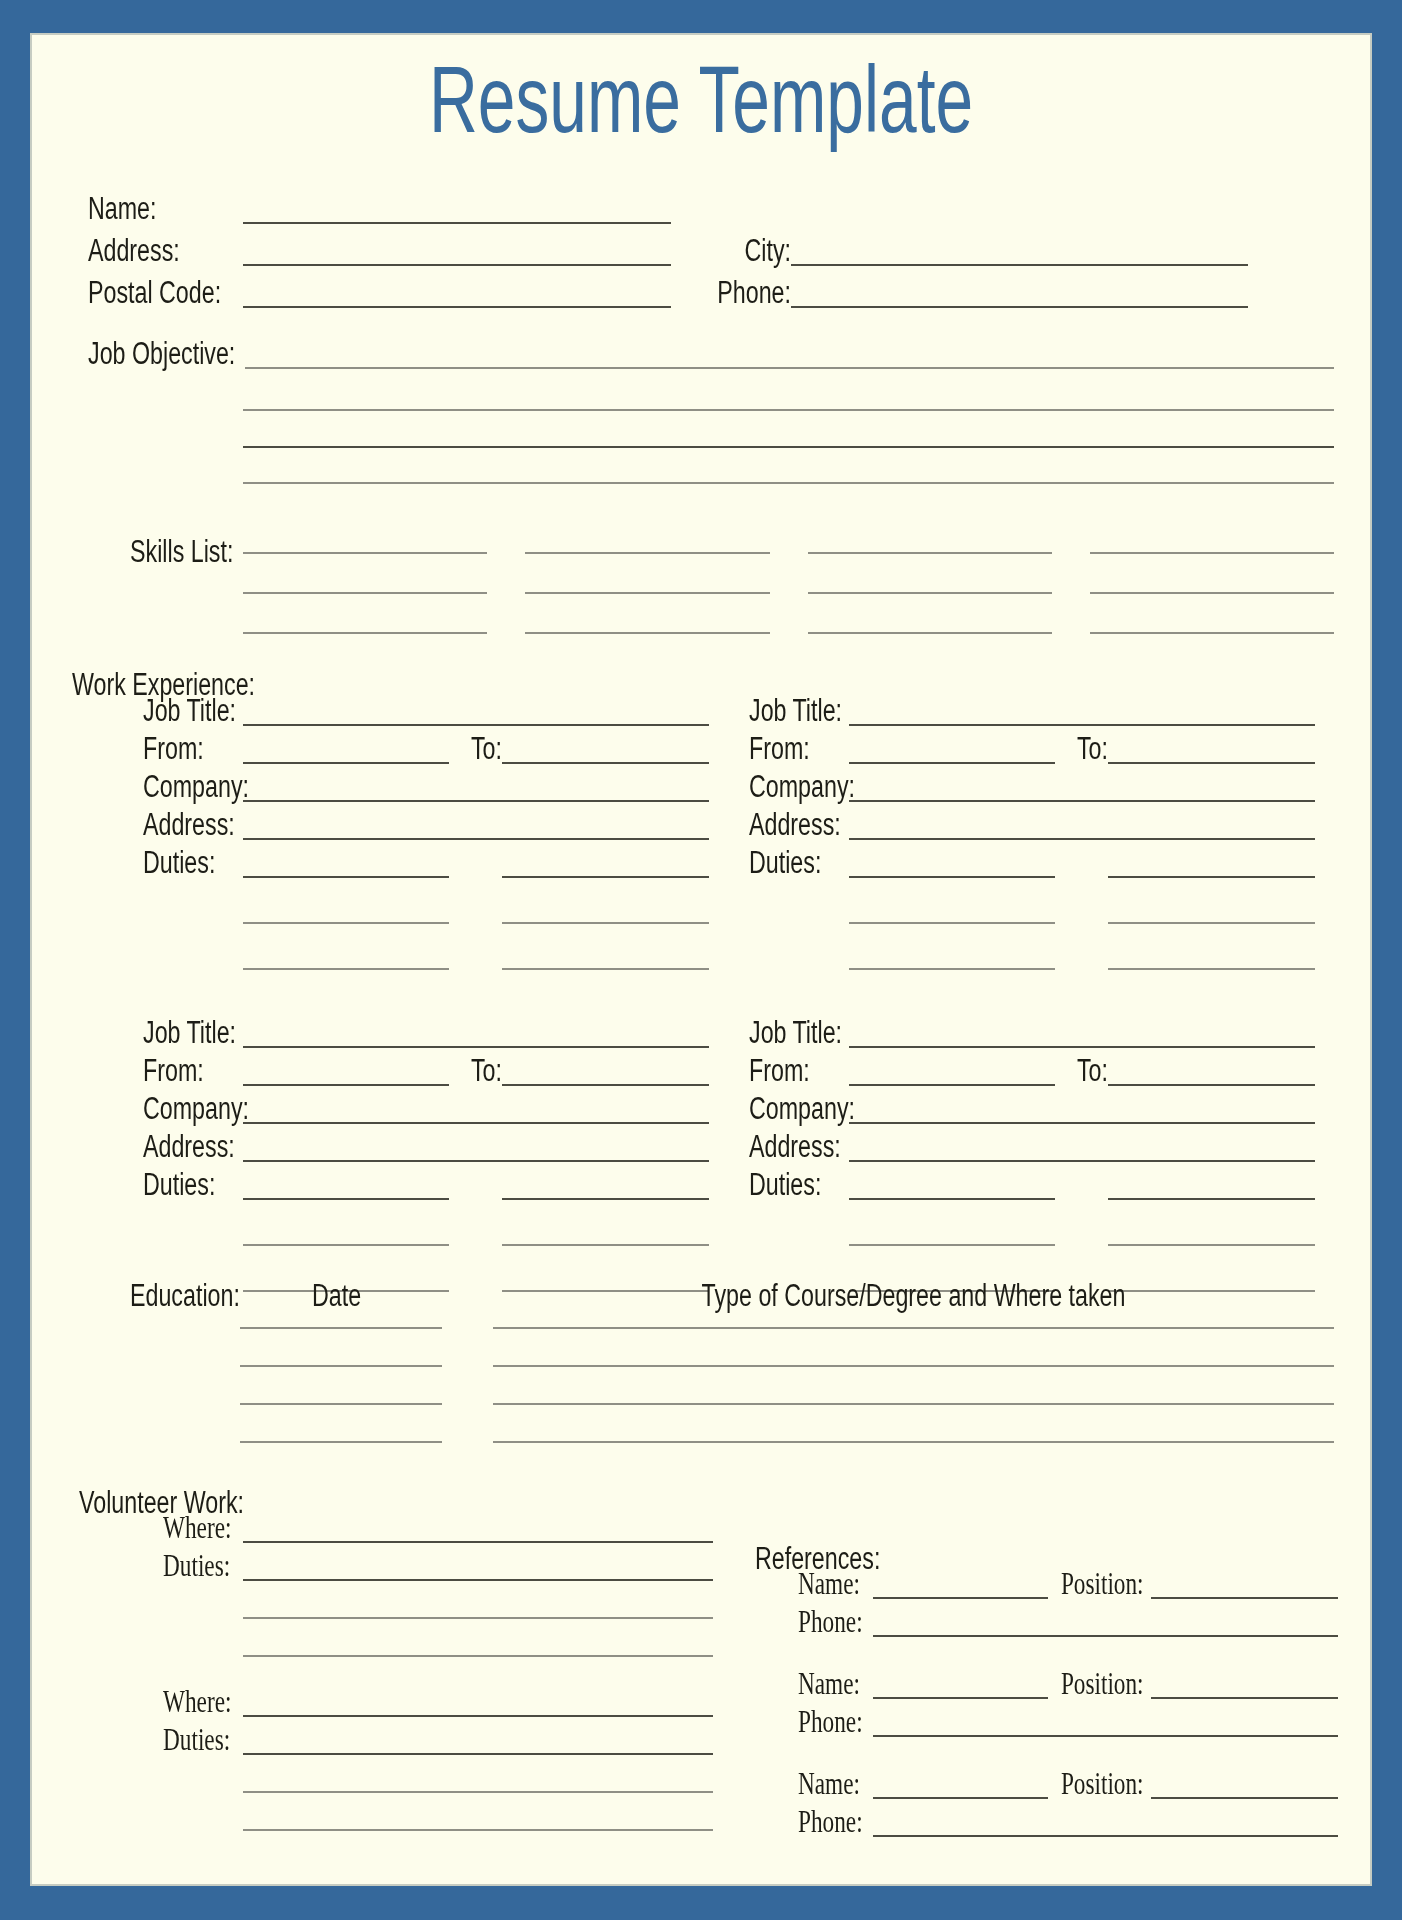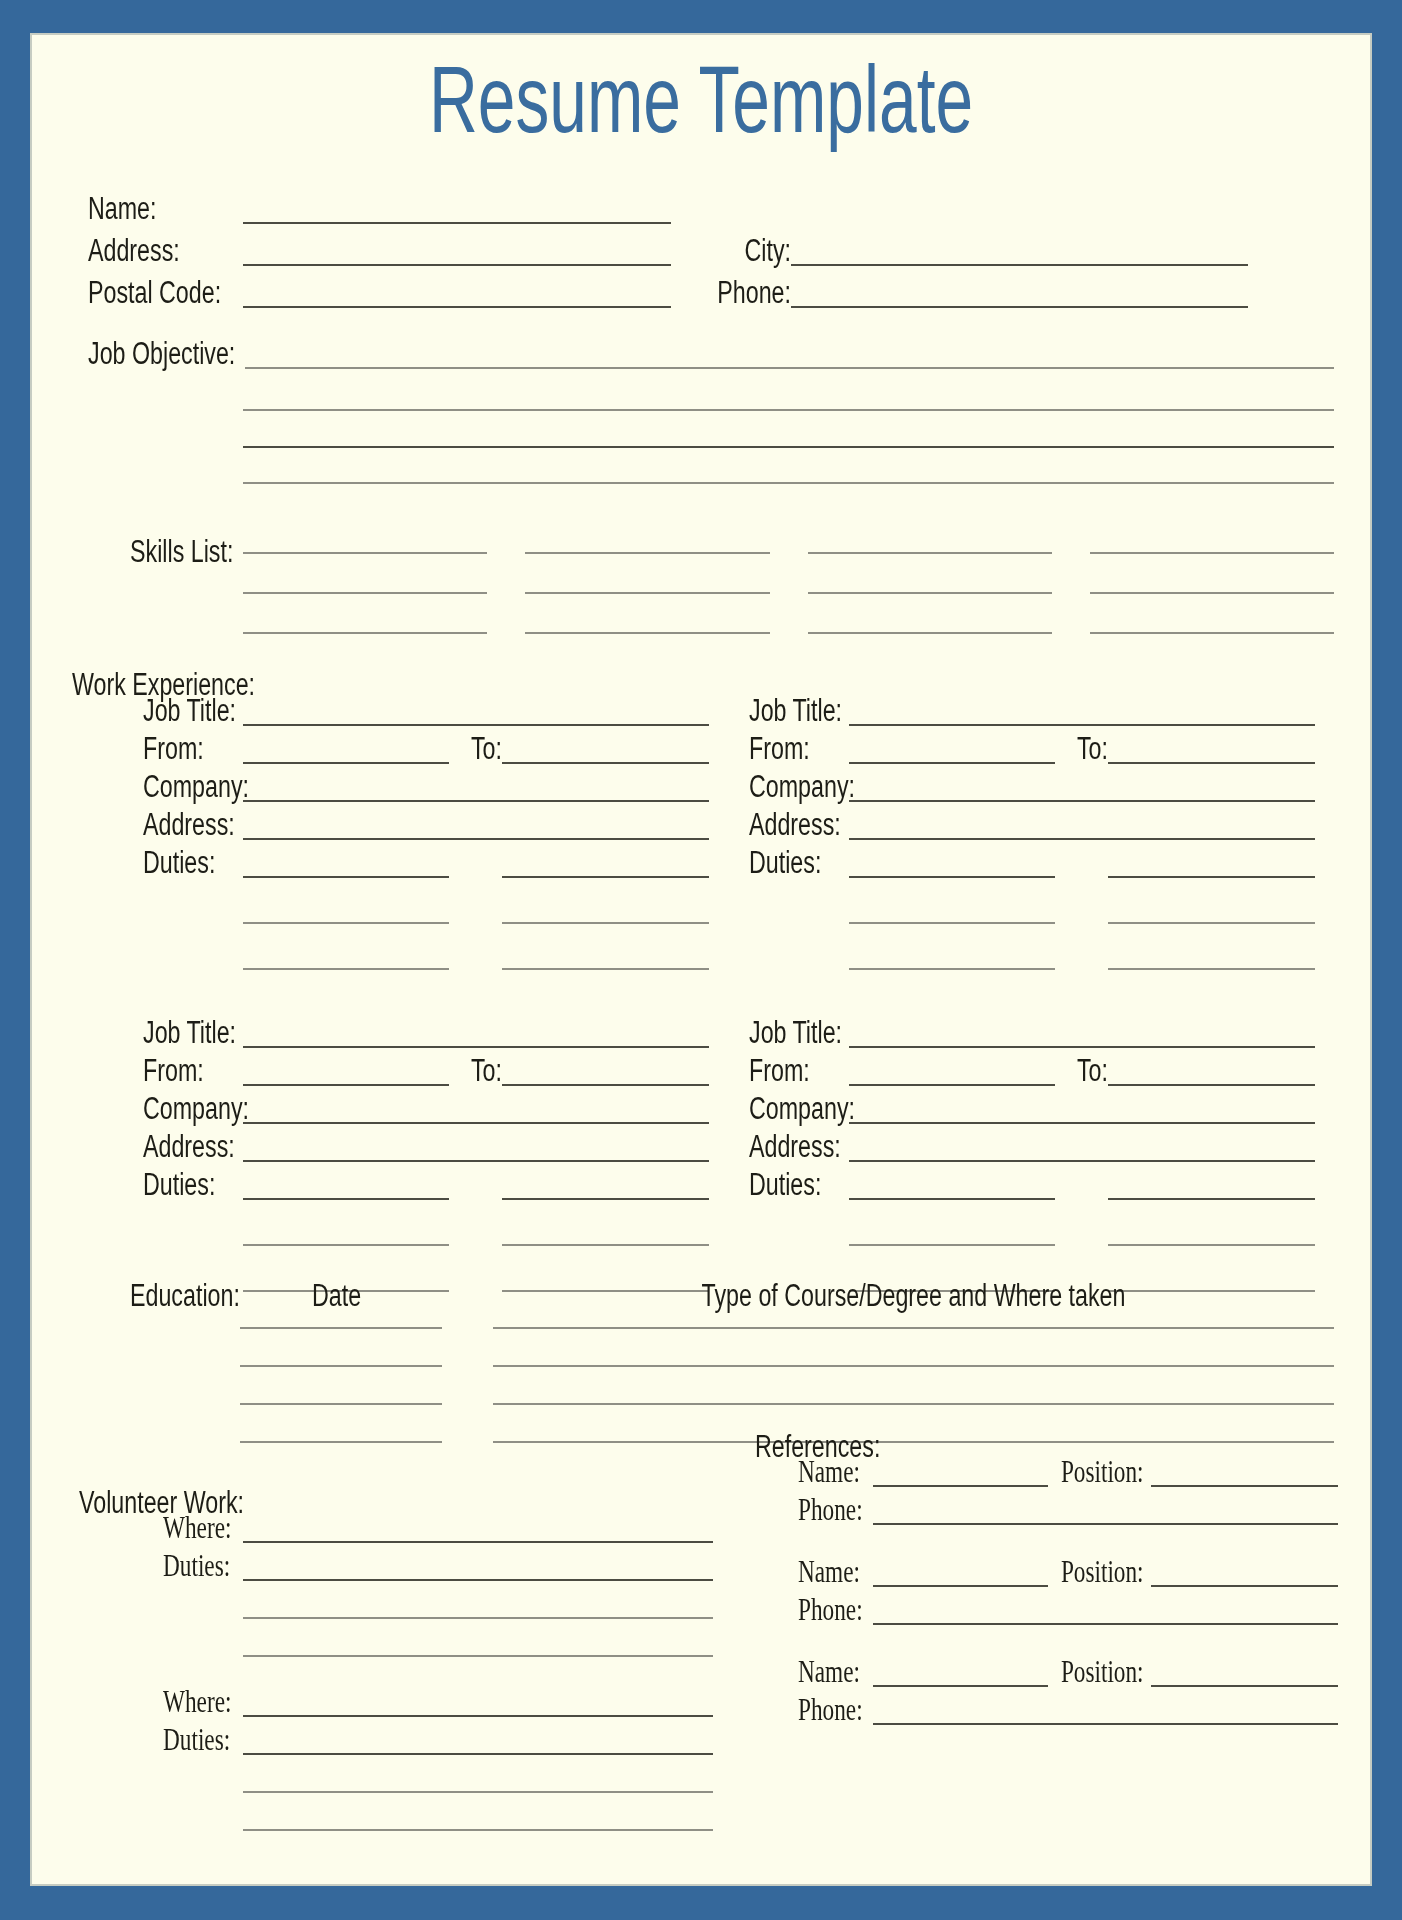--- a/index.html
+++ b/index.html
@@ -358,21 +358,21 @@
             </div>
             <div class="row">
               <span class="sp" style="width:164px"></span>
               <span class="ln grow soft"></span>
             </div>
           </div>
 
       </div>
     </section>
 
-    <section class="abs" style="left:723px;top:1396px;width:583px">
+    <section class="abs" style="left:723px;top:1508px;width:583px">
       <span class="lbl sec-head">References:</span>
       <div class="rows-pad">
 
           <div class="rgroup">
             <div class="row">
               <span class="sp" style="width:43px"></span>
               <span class="lbl w75">Name:</span>
               <span class="ln w175"></span>
               <span class="lbl w103 c">Position:</span>
               <span class="ln grow"></span>

